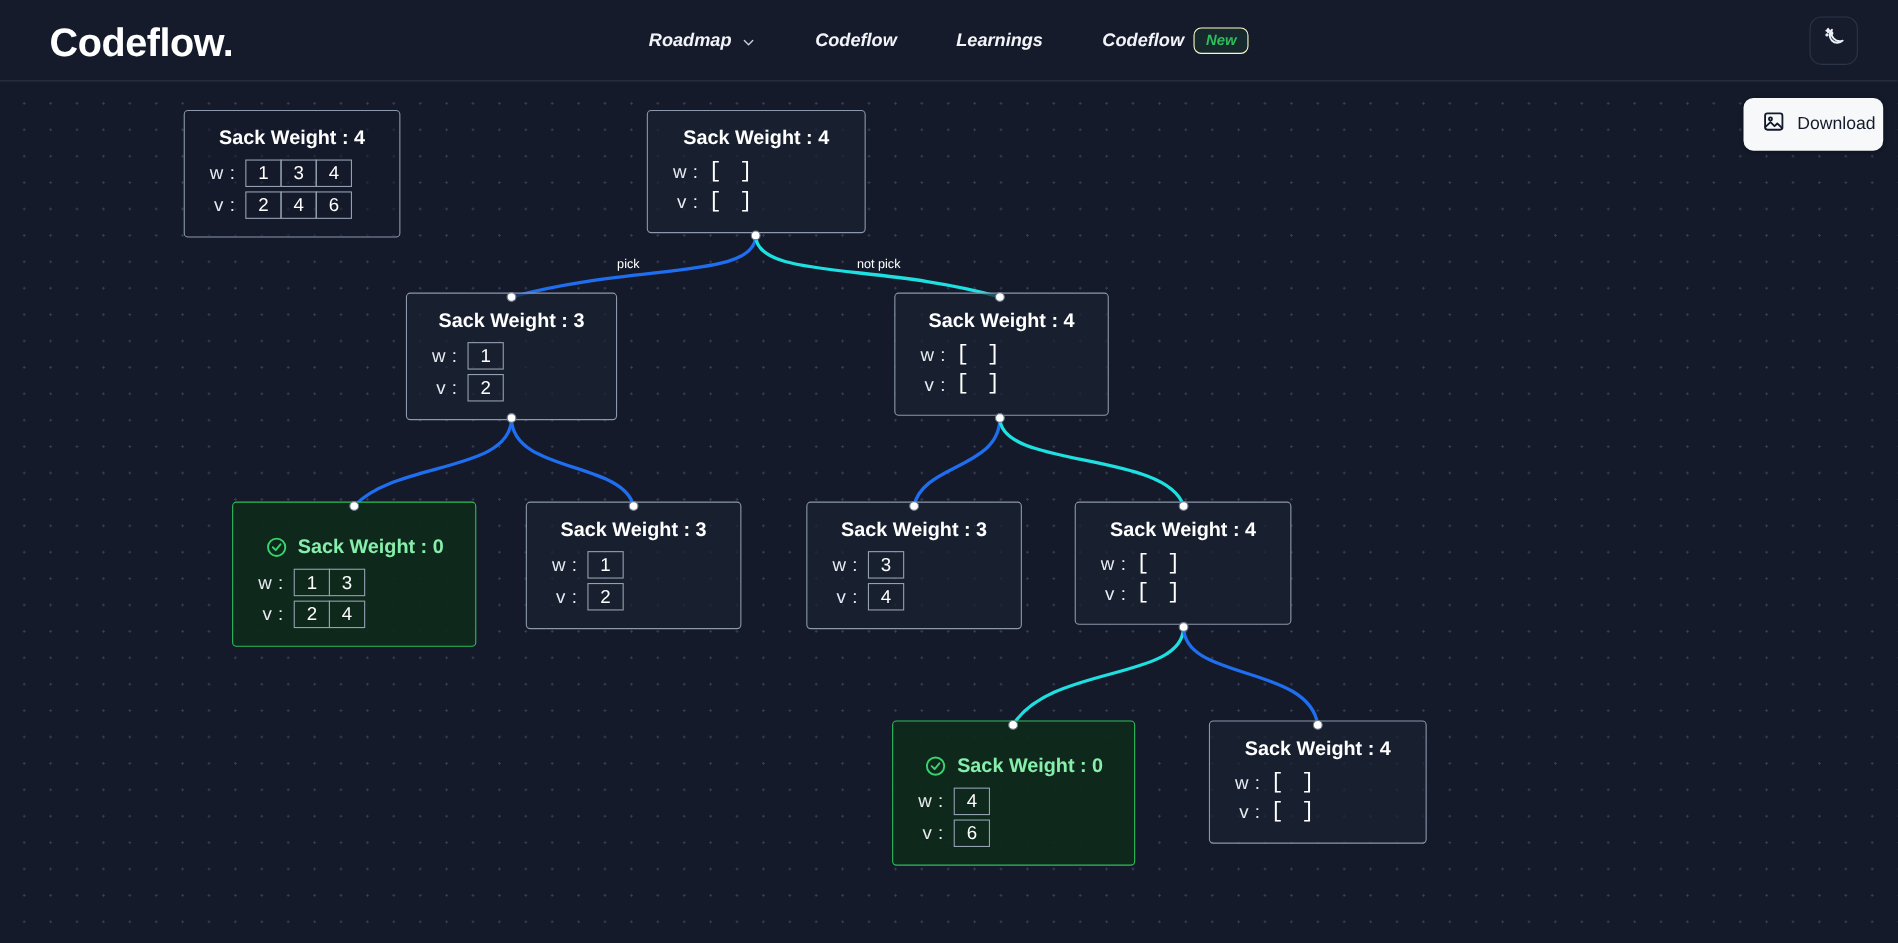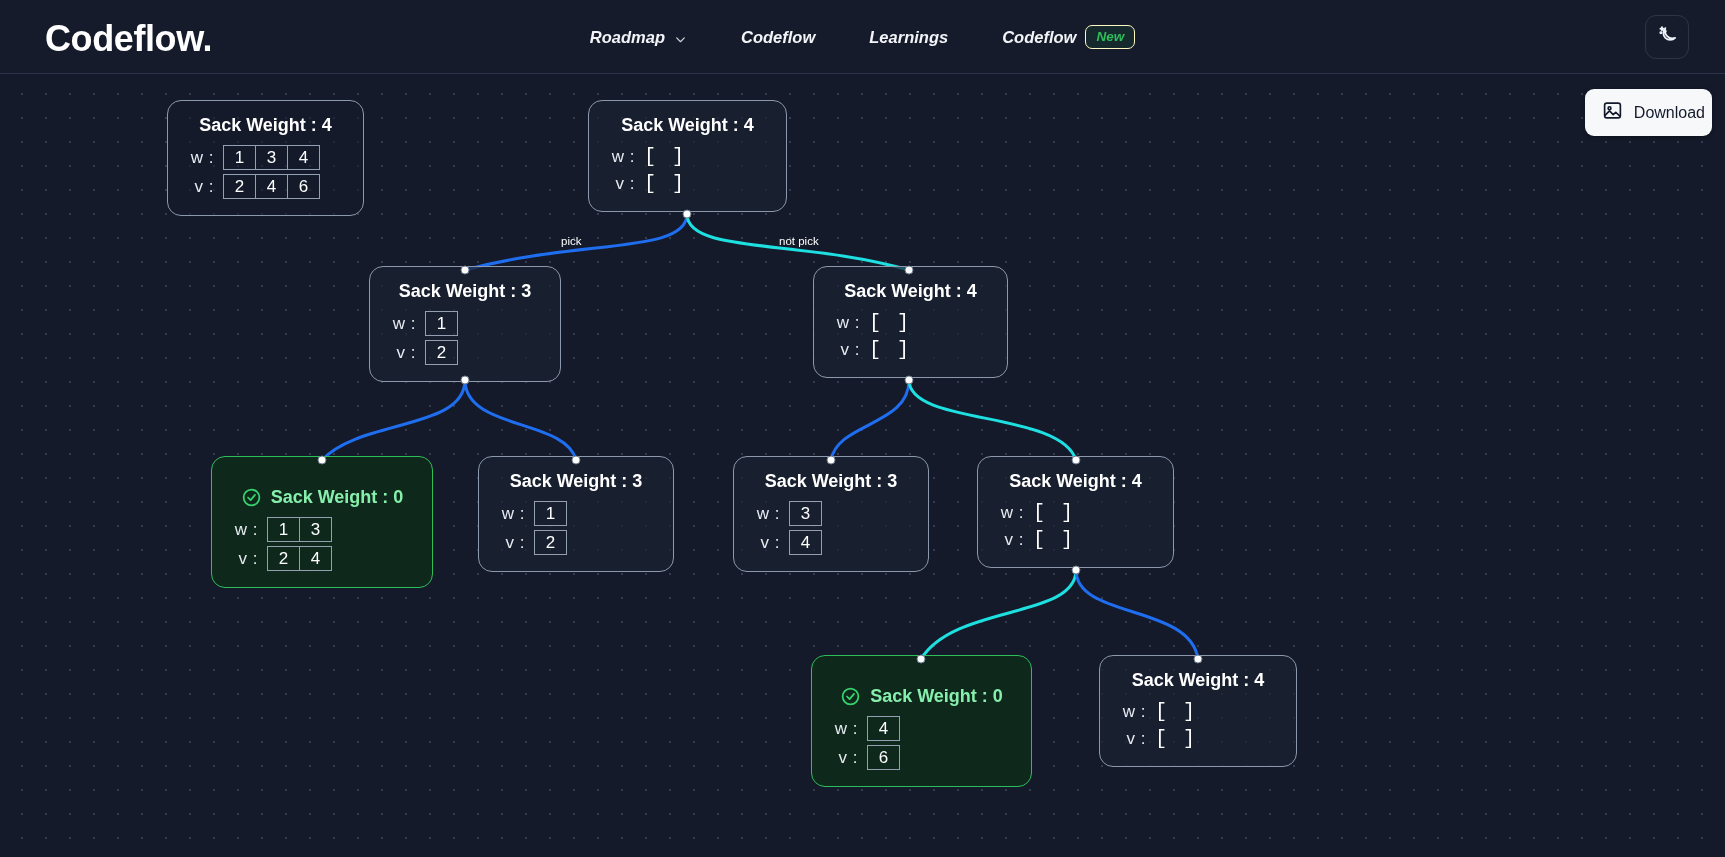--- a/index.html
+++ b/index.html
@@ -64,21 +64,21 @@
     background-size: 24px 24px;
     background-position: 10px 8px;
     overflow: hidden;
   }
   .edges { position: absolute; top: 0; left: 0; width: 1725px; height: 783px; }
 
   
   .node {
     position: absolute;
     border: 1px solid #8c98ab;
-    border-radius: 14px;
+    border-radius: 4px;
     background: rgba(26,33,50,0.72);
     padding: 14px 20px 16px 20px;
     z-index: 10;
   }
   .node.legend { background: rgba(22,28,44,0.55); }
   .node.done {
     border-color: #2ebd5b;
     background: rgba(14,42,26,0.92);
   }
   .node-title {

